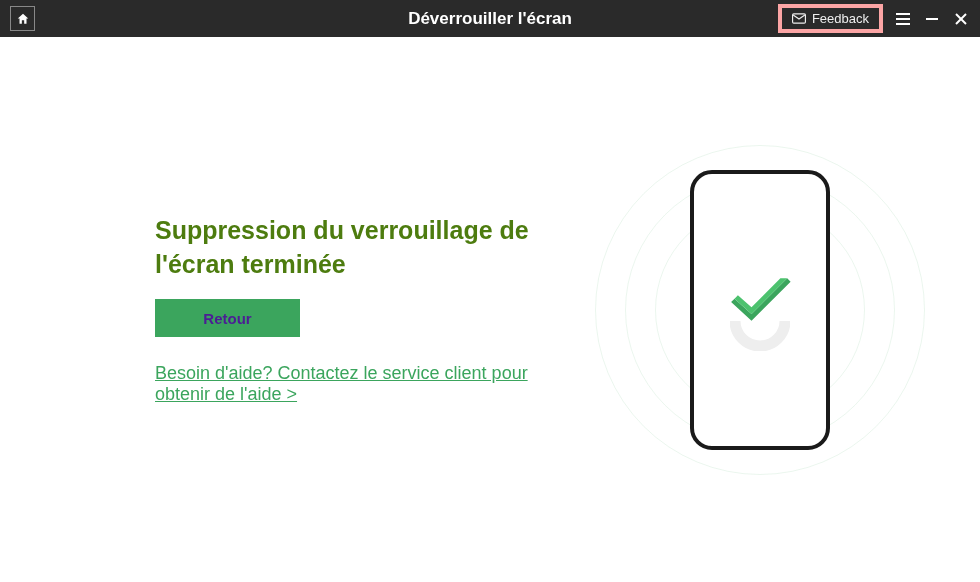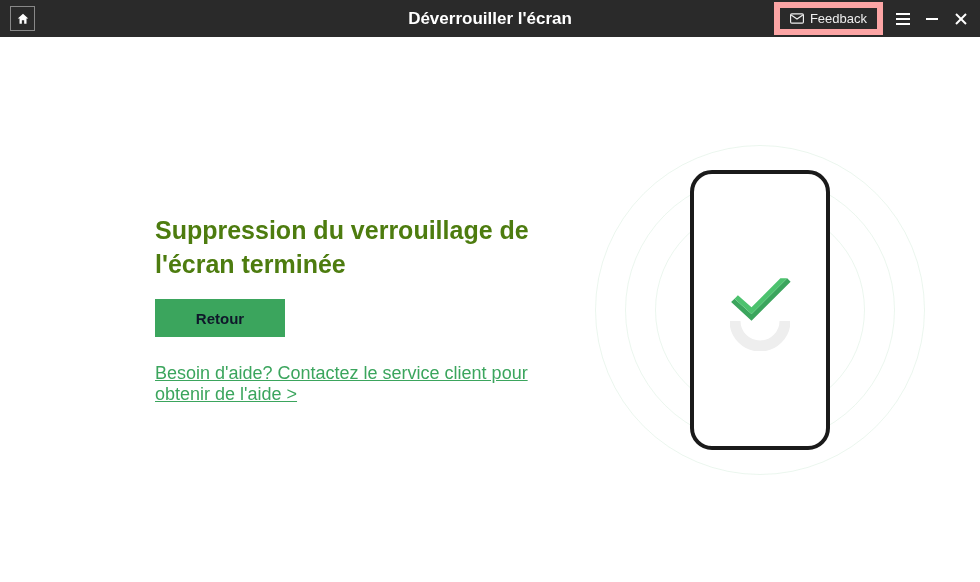--- a/index.html
+++ b/index.html
@@ -38,21 +38,21 @@
       font-weight: 600;
       pointer-events: none;
     }
     .titlebar-right {
       margin-left: auto;
       display: flex;
       align-items: center;
       gap: 11px;
     }
     .feedback-btn {
-      border: 6px solid #fca5a5;
+      border: 4px solid #fca5a5;
       color: #eee;
       font-size: 13px;
       padding: 3px 10px;
       display: flex;
       align-items: center;
       gap: 6px;
       cursor: pointer;
     }
     .win-btn {
       color: #fff;
@@ -84,23 +84,23 @@
     }
     .desc {
       font-size: 13px;
       color: #555;
       line-height: 1.5;
       max-width: 400px;
       margin-bottom: 32px;
     }
     .back-btn {
       background: #3ba55d;
-      color: #0f172a;
+      color: #4c1d95;
       border: none;
-      width: 130px;
+      width: 145px;
       height: 38px;
       font-size: 15px;
       font-weight: 600;
       cursor: pointer;
       margin-bottom: 26px;
     }
     .help-link {
       font-size: 18px;
       color: #3ba55d;
       text-decoration: underline;

